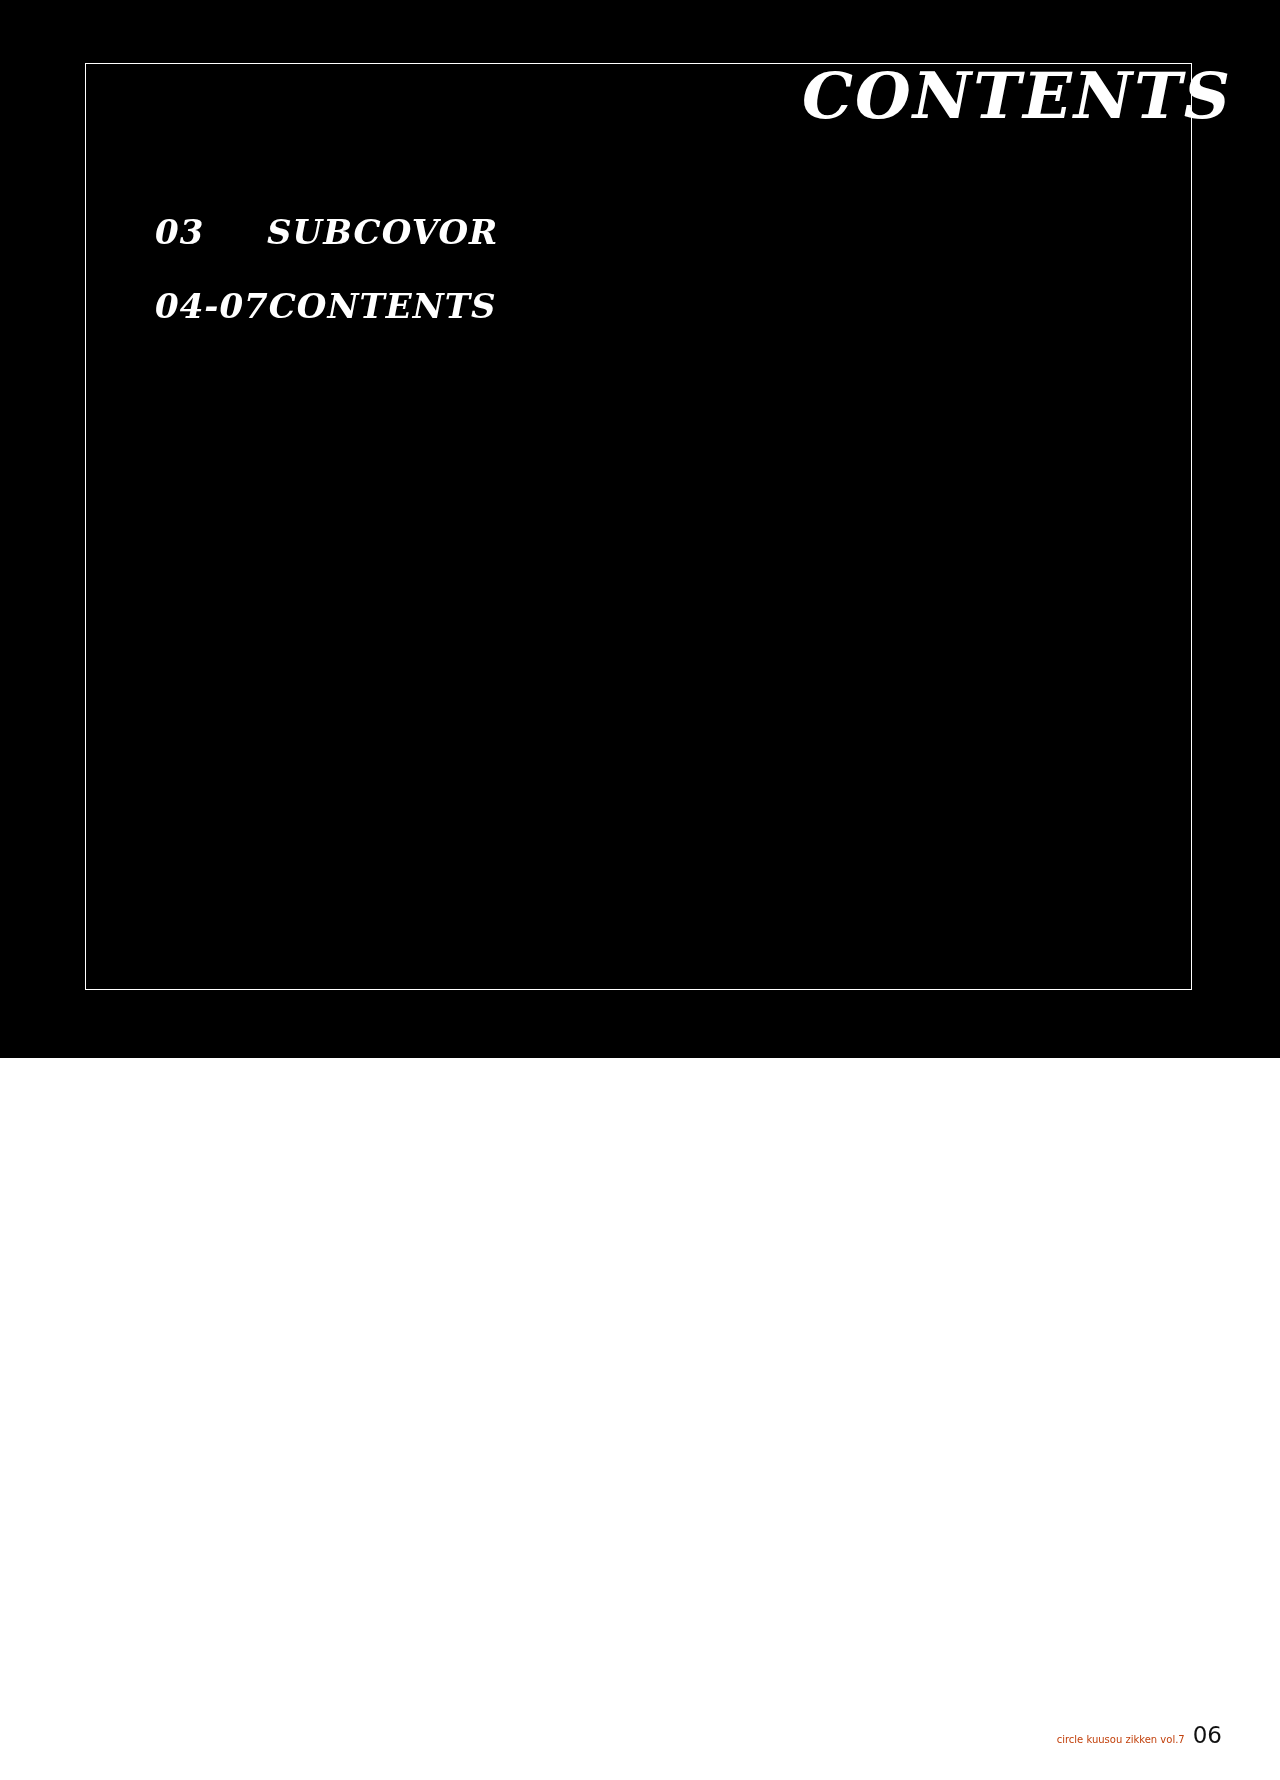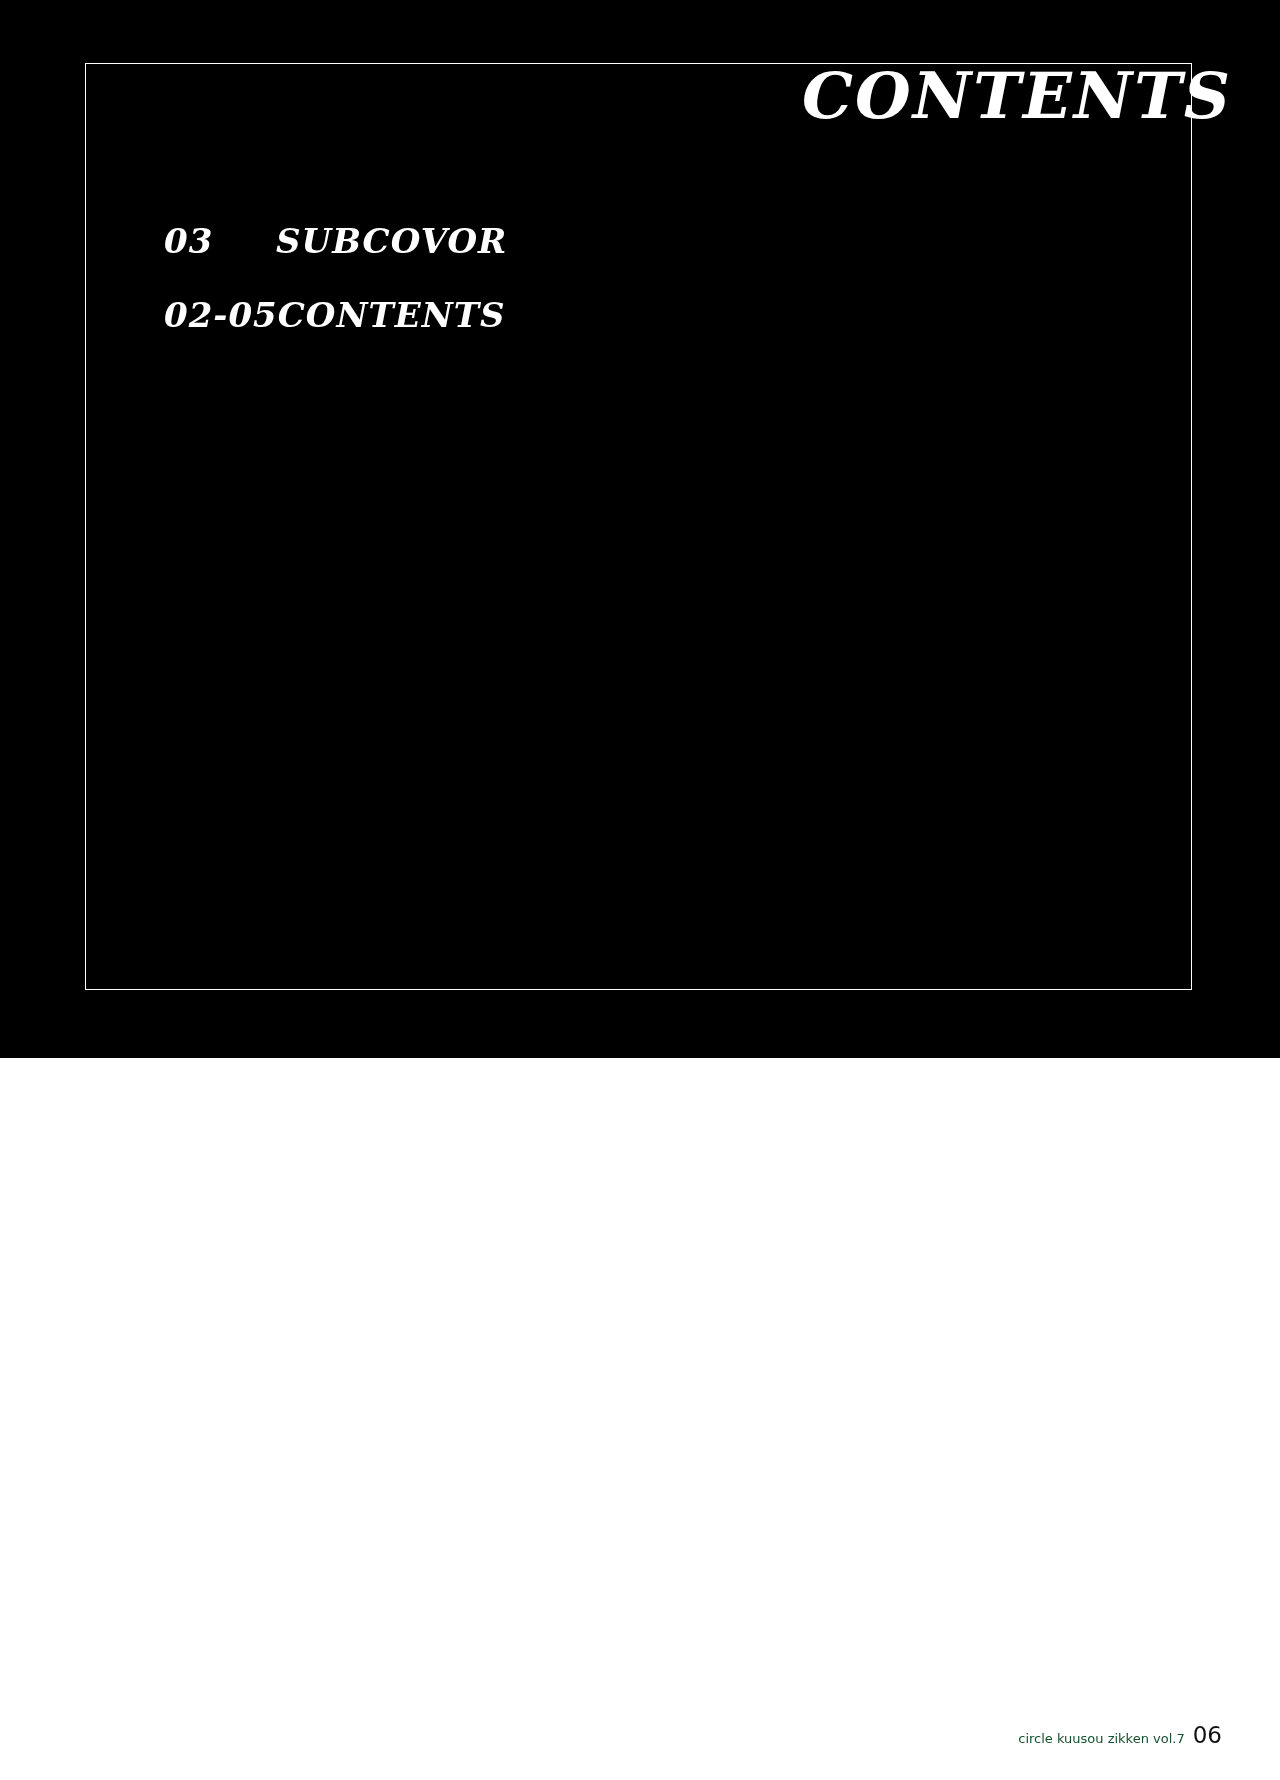--- a/index.html
+++ b/index.html
@@ -42,21 +42,21 @@
     font-style: italic;
     font-weight: bold;
     font-size: 64px;
     letter-spacing: 2px;
     white-space: nowrap;
   }
   .toc-list {
     position: absolute;
     left: 148px;
     top: 205px;
-    margin: 16px;
+    margin: 7px;
     padding: 0;
     list-style: none;
   }
   .toc-item {
     color: #ffffff;
     font-family: "DejaVu Serif", serif;
     font-style: italic;
     font-weight: bold;
     font-size: 34px;
     letter-spacing: 1px;
@@ -81,42 +81,42 @@
   .footer {
     position: absolute;
     right: 58px;
     bottom: 32px;
     display: flex;
     align-items: baseline;
     gap: 8px;
   }
   .footer-credit {
     font-family: "DejaVu Sans", sans-serif;
-    font-size: 13px;
-    color: #14532d;
+    font-size: 10px;
+    color: #c2410c;
     margin-top: 26px;
   }
   .footer-page {
     font-family: "DejaVu Sans", sans-serif;
     font-size: 23px;
     color: #111111;
   }
 </style>
 </head>
 <body>
 
 <div class="top-panel">
   <div class="contents-frame"></div>
   <div class="contents-title">CONTENTS</div>
   <ul class="toc-list">
     <li class="toc-item">
       <span class="toc-num">03</span><span>SUBCOVOR</span>
     </li>
     <li class="toc-item">
-      <span class="toc-num">02-05</span><span>CONTENTS</span>
+      <span class="toc-num">04-07</span><span>CONTENTS</span>
     </li>
   </ul>
 </div>
 
 <div class="bottom-area">
 
   <div class="footer">
     <span class="footer-credit">circle kuusou zikken vol.7</span>
     <span class="footer-page">06</span>
   </div>

